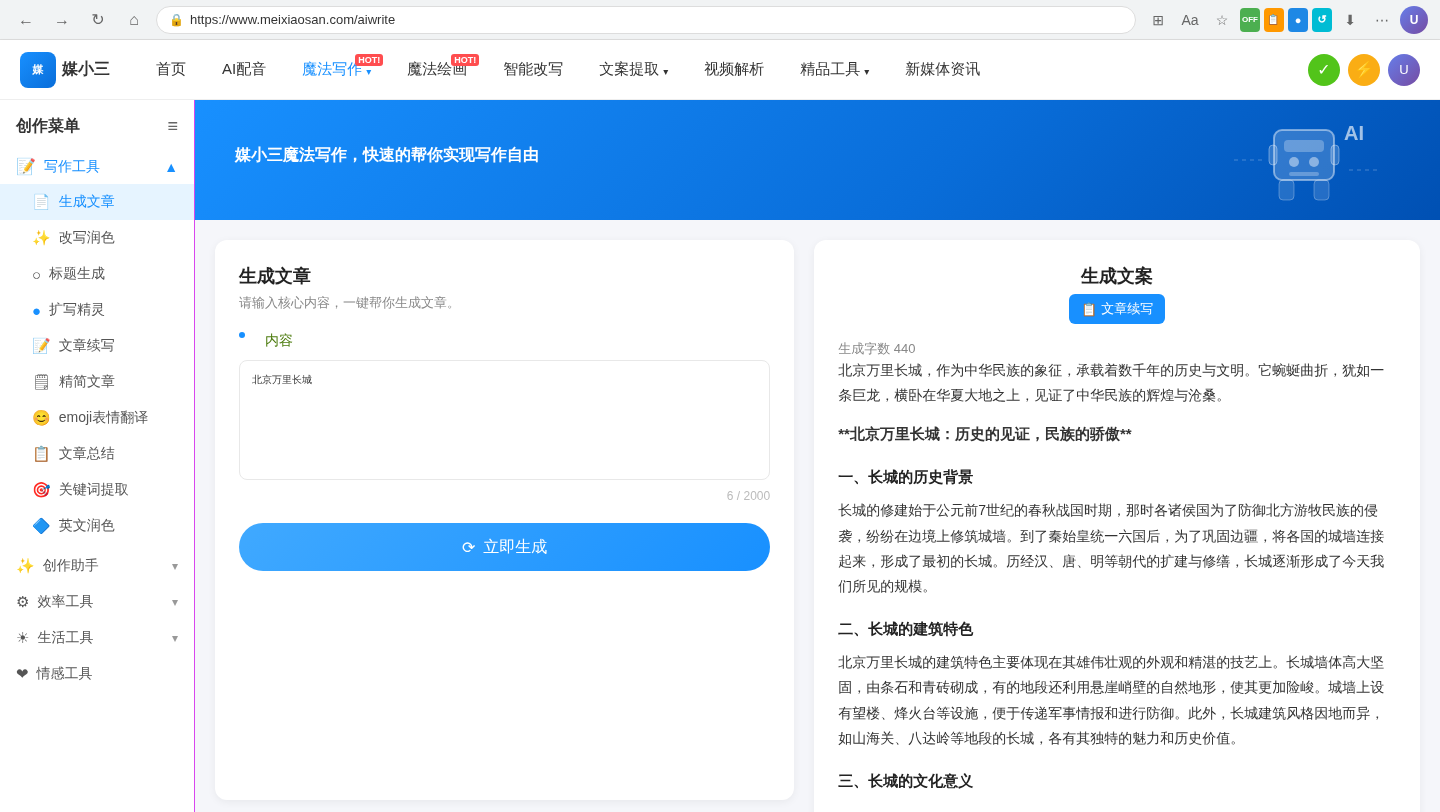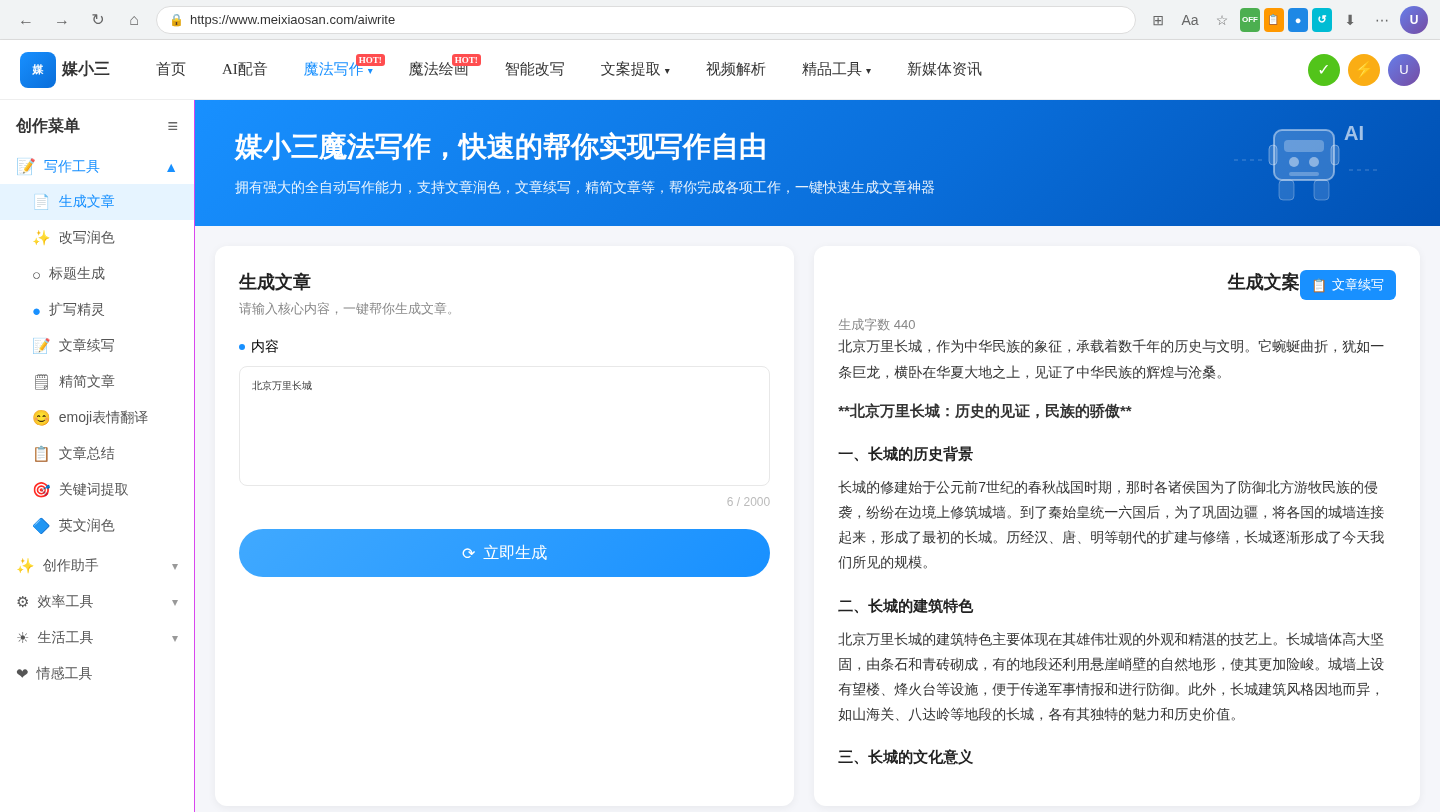--- a/index.html
+++ b/index.html
@@ -90,21 +90,20 @@
     .logo-text { font-size: 16px; font-weight: 600; color: #333; }
     .nav-items { display: flex; align-items: center; gap: 4px; flex: 1; }
     .nav-item {
       padding: 8px 16px;
       cursor: pointer;
       font-size: 15px;
       color: #333;
       border-radius: 4px;
       display: flex; align-items: center; gap: 4px;
       position: relative;
-      font-family: Liberation Serif, serif;
     }
     .nav-item.active { color: #1890ff; }
     .hot-badge {
       position: absolute;
       top: 2px; right: 4px;
       background: #ff4d4f;
       color: white;
       font-size: 9px;
       padding: 1px 3px;
       border-radius: 3px;
@@ -200,21 +199,21 @@
       border-radius: 0;
       padding: 28px 40px;
       display: flex;
       align-items: center;
       justify-content: space-between;
       min-height: 120px;
       position: relative;
       overflow: hidden;
     }
     .banner-text { color: white; }
-    .banner-title { font-size: 28px; font-weight: 600; margin-bottom: 10px; }
+    .banner-title { font-size: 16px; font-weight: 600; margin-bottom: 10px; }
     .banner-subtitle { font-size: 14px; opacity: 0.9; line-height: 1.6; }
     .banner-graphic {
       position: absolute;
       right: 56px;
       top: 10px;
       opacity: 0.9;
     }
 
     
     .cards-area {
@@ -229,22 +228,22 @@
       background: white;
       border-radius: 12px;
       padding: 24px;
       flex: 1;
       min-height: 560px;
       box-shadow: 0 2px 8px rgba(0,0,0,0.06);
     }
     .card-title { font-size: 18px; font-weight: 600; color: #222; margin-bottom: 6px; }
     .card-subtitle { font-size: 13px; color: #888; margin-bottom: 20px; }
     .content-label {
-      display: flex; align-items: center; gap: 6px;
-      font-size: 14px; font-weight: 500; color: #000000;
+      display: flex; gap: 20px;
+      font-size: 14px; font-weight: 500; color: #4d7c0f;
       margin-bottom: 10px;
     }
     .content-dot {
       width: 6px; height: 6px;
       border-radius: 50%;
       background: #1890ff;
       flex-shrink: 0;
     }
     .content-input {
       width: 100%;
@@ -285,20 +284,21 @@
       border-radius: 12px;
       padding: 24px;
       flex: 1.05;
       min-height: 560px;
       box-shadow: 0 2px 8px rgba(0,0,0,0.06);
       overflow: hidden;
     }
     .card-right-header {
       display: flex; align-items: center; justify-content: flex-end;
       margin-bottom: 16px;
+      flex-direction: column;
     }
     .word-count-label { font-size: 13px; color: #888; }
     .write-record-btn {
       background: #1890ff;
       color: white;
       border: none;
       border-radius: 6px;
       padding: 6px 12px;
       font-size: 13px;
       cursor: pointer;
@@ -482,21 +482,20 @@
       <span class="item-icon">❤</span>
       <span>情感工具</span>
     </div>
   </div>
 
   <div class="content-area">
 
     <div class="banner">
       <div class="banner-text">
         <div class="banner-title">媒小三魔法写作，快速的帮你实现写作自由</div>
-        <div class="banner-subtitle">拥有强大的全自动写作能力，支持文章润色，文章续写，精简文章等，帮你完成各项工作，一键快速生成文章神器</div>
       </div>
       <div class="banner-graphic">
         
         <svg width="160" height="100" viewBox="0 0 160 100">
 
           <rect x="50" y="20" width="60" height="50" rx="8" fill="rgba(255,255,255,0.2)" stroke="rgba(255,255,255,0.5)" stroke-width="2"></rect>
           <rect x="60" y="30" width="40" height="12" rx="4" fill="rgba(255,255,255,0.3)"></rect>
           <circle cx="70" cy="52" r="5" fill="rgba(255,255,255,0.5)"></circle>
           <circle cx="90" cy="52" r="5" fill="rgba(255,255,255,0.5)"></circle>
           <rect x="65" y="62" width="30" height="4" rx="2" fill="rgba(255,255,255,0.3)"></rect>

